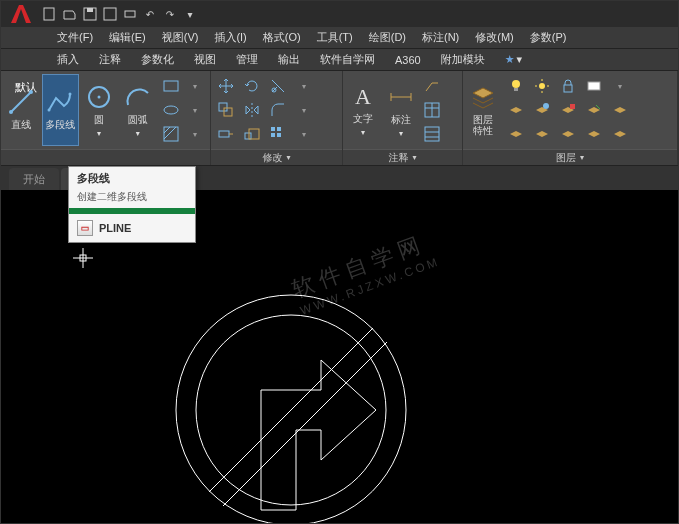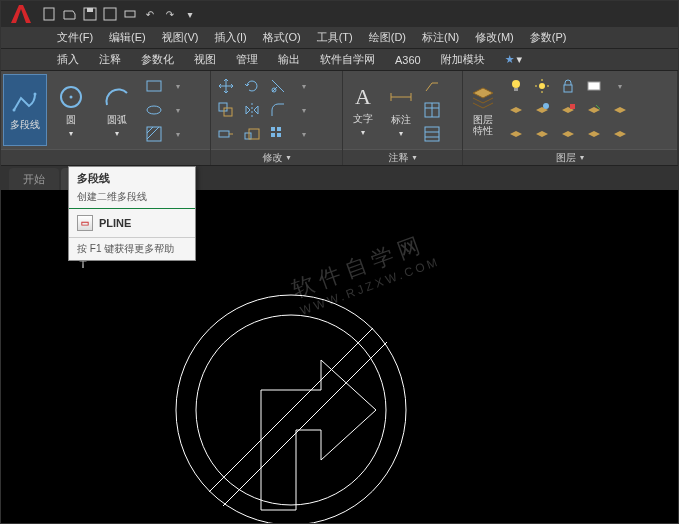--- a/index.html
+++ b/index.html
@@ -38,21 +38,21 @@
   .docs-tabs { height: 24px; background: #333; display: flex; align-items: flex-end; padding-left: 8px; gap: 2px; }
   .doc-tab { height: 22px; padding: 0 14px; background: #3a3a3a; color: #999; font-size: 11px; display: flex; align-items: center; border-radius: 4px 4px 0 0; position: relative; }
   .doc-tab .close { margin-left: 8px; font-size: 10px; color: #999; }
   .doc-tab.plus { width: 28px; padding: 0; justify-content: center; background: #3a3a3a; }
   
   .canvas { position: relative; background: #000; width: 100%; height: 335px; }
   .canvas svg { position: absolute; }
   
   .tooltip { position: absolute; left: 68px; top: 166px; width: 128px; background: #f5f5f5; border: 1px solid #888; box-shadow: 2px 2px 4px rgba(0,0,0,0.4); font-size: 11px; z-index: 100; }
   .tooltip .tt-title { font-weight: bold; padding: 4px 8px; color: #333; }
-  .tooltip .tt-sub { padding: 0 8px 4px; color: #555; font-size: 10px; border-bottom: 1px solid #15803d; }
+  .tooltip .tt-sub { padding: 0 8px 4px; color: #555; font-size: 10px; border-bottom: 6px solid #15803d; }
   .tooltip .tt-cmd { padding: 6px 8px; display: flex; align-items: center; gap: 6px; font-weight: bold; color: #333; }
   .tooltip .tt-cmd .cmdicon { width: 16px; height: 16px; background: linear-gradient(#fff,#ddd); border: 1px solid #999; display: flex; align-items: center; justify-content: center; font-size: 9px; color: #c33; }
   .tooltip .tt-help { border-top: 1px solid #ccc; padding: 4px 8px; color: #555; font-size: 10px; }
   
   .watermark { position: absolute; color: #333; font-size: 16px; transform: rotate(-20deg); pointer-events: none; }
 </style>
 </head>
 <body>
 
 <div class="titlebar">
@@ -118,20 +118,28 @@
   <div class="ribbon-tab">软件自学网</div>
   <div class="ribbon-tab">A360</div>
   <div class="ribbon-tab">附加模块</div>
   <div class="ribbon-tab"><span class="star">★</span>▾</div>
 </div>
 
 <div class="ribbon">
 
   <div class="panel" style="width:210px">
     <div class="panel-body">
+      <div class="bigbtn">
+        <svg class="icon" viewBox="0 0 28 28">
+            <line x1="4" y1="24" x2="24" y2="4" stroke="#7ab8e6" stroke-width="2"></line>
+            <circle cx="4" cy="24" r="2" fill="#7ab8e6"></circle>
+            <circle cx="24" cy="4" r="2" fill="#7ab8e6"></circle>
+          </svg>
+        <span>直线</span>
+      </div>
       <div class="bigbtn hover">
         <svg class="icon" viewBox="0 0 28 28">
             <path d="M3 22 L10 10 L18 18 Q24 14 24 6" fill="none" stroke="#7ab8e6" stroke-width="2"></path>
             <circle cx="3" cy="22" r="1.5" fill="#7ab8e6"></circle>
             <circle cx="24" cy="6" r="1.5" fill="#7ab8e6"></circle>
           </svg>
         <span>多段线</span>
       </div>
       <div class="bigbtn">
         <svg class="icon" viewBox="0 0 28 28">
@@ -430,14 +438,13 @@
   </svg>
 </div>
 
 <div class="tooltip">
   <div class="tt-title">多段线</div>
   <div class="tt-sub">创建二维多段线</div>
   <div class="tt-cmd">
     <span class="cmdicon">▭</span>
     <span>PLINE</span>
   </div>
-  <div class="tt-help">按 F1 键获得更多帮助</div>
 </div>
 
 </body></html>

